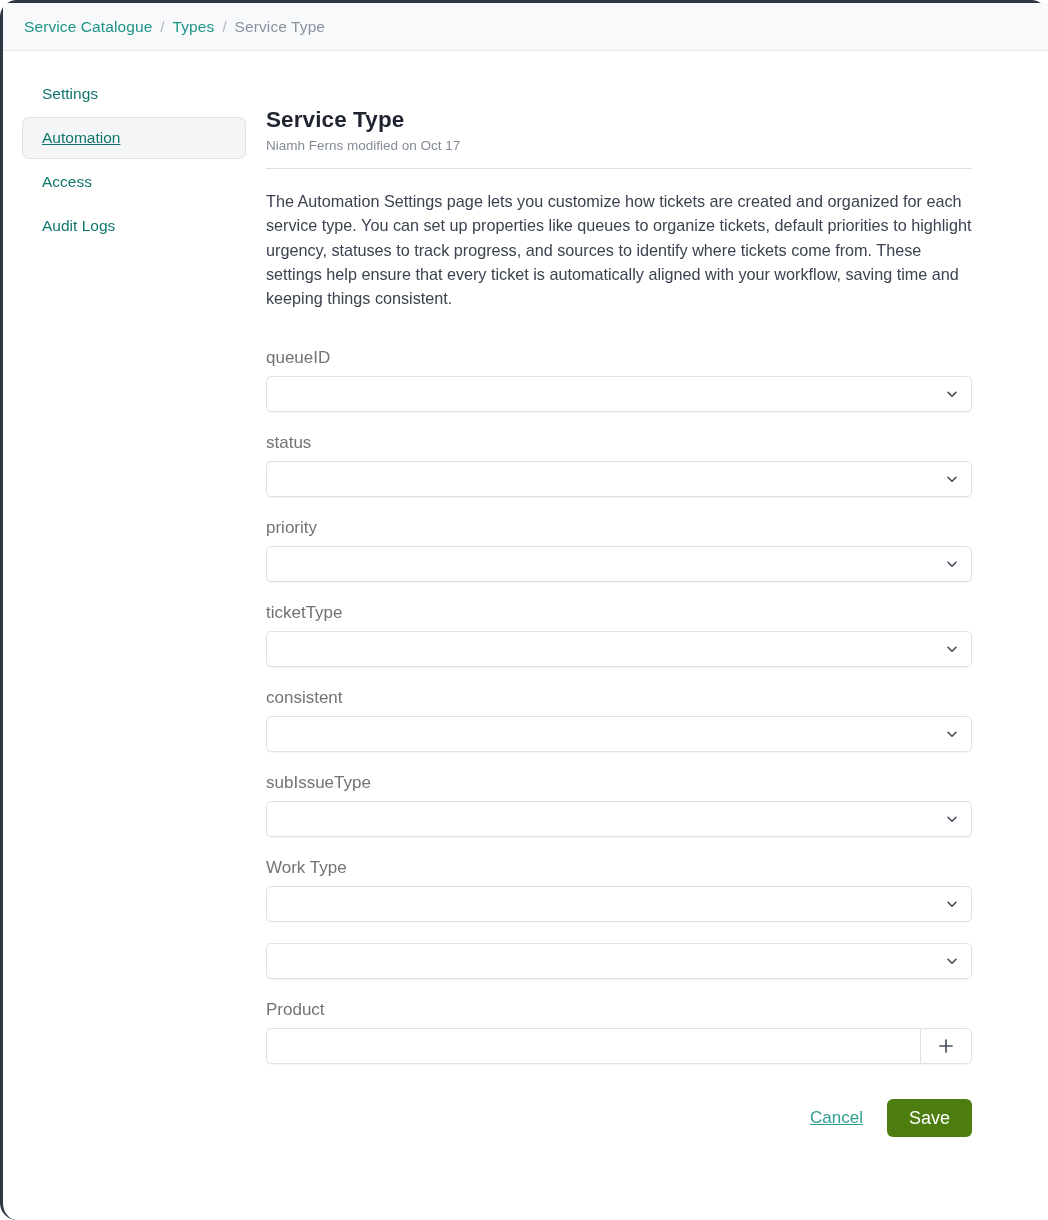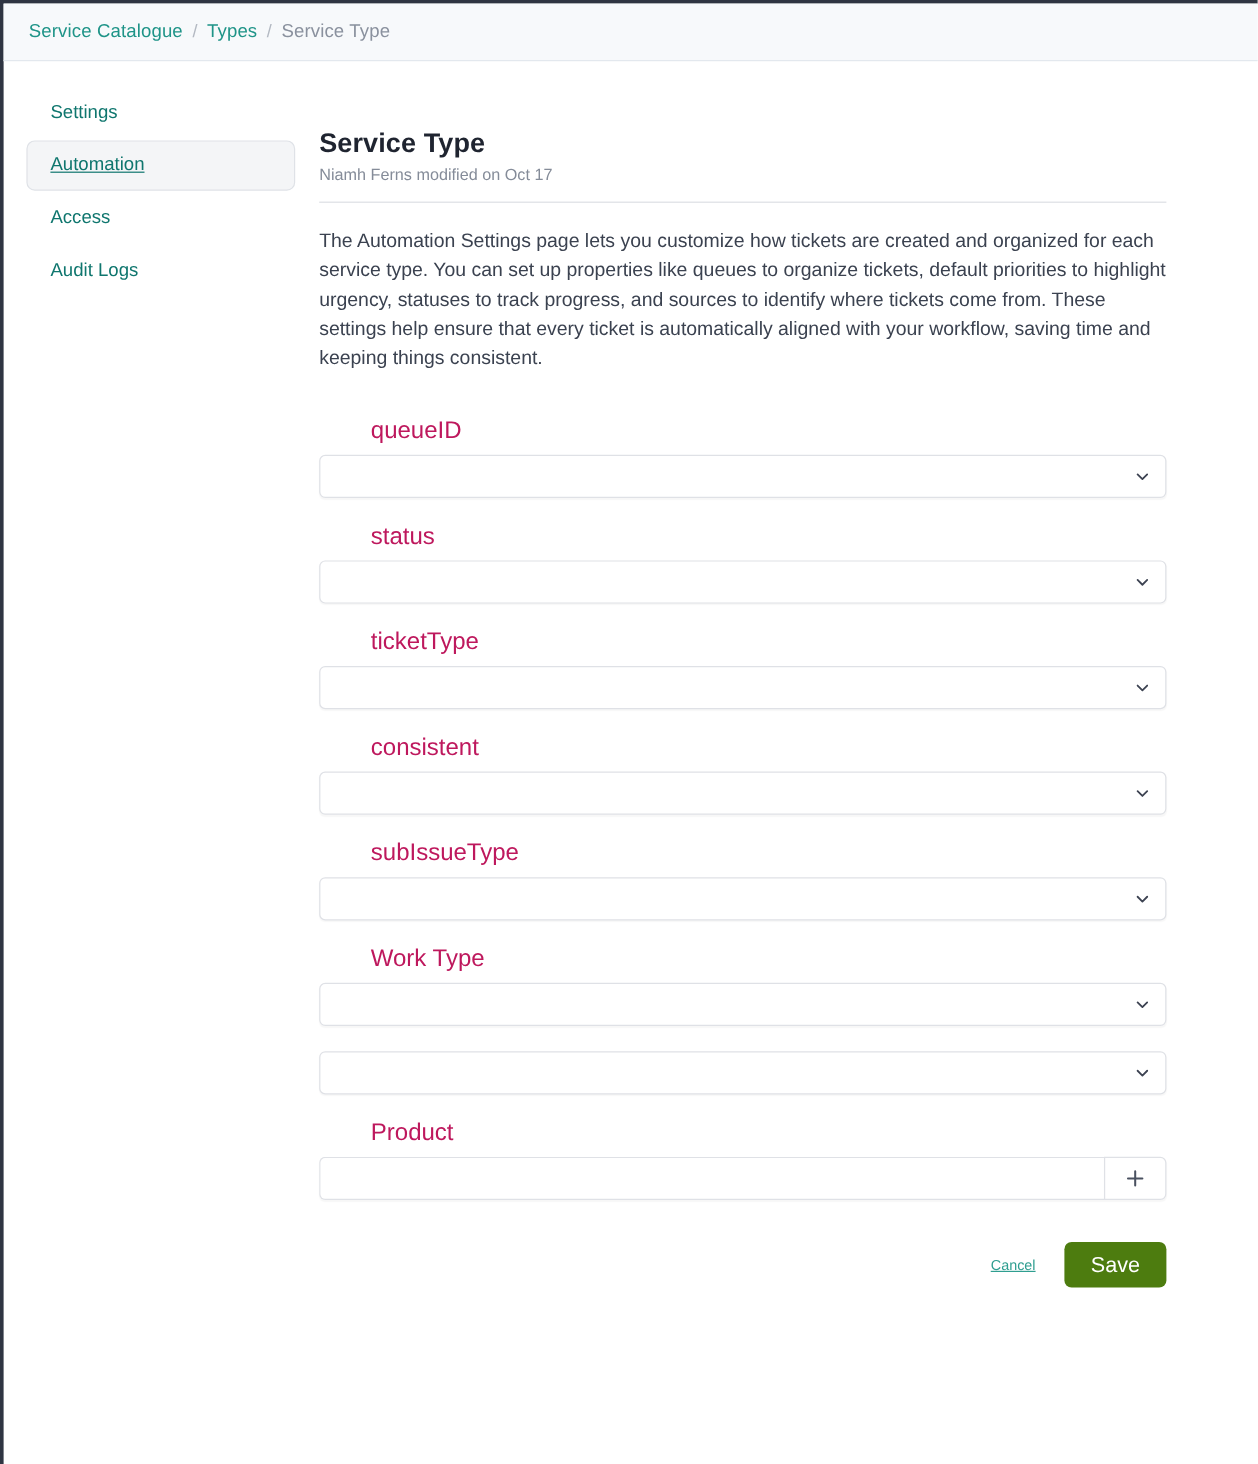--- a/index.html
+++ b/index.html
@@ -15,20 +15,21 @@
     color: #33394a;
     overflow: hidden;
   }
   .page {
     position: relative;
     width: 1048px;
     height: 1220px;
     background: #ffffff;
     border-top: 3px solid #2f3542;
     border-left: 3px solid #2f3542;
+    border-radius: 17px;
   }
   
   .breadcrumb-bar {
     height: 48px;
     background: #f7f9fb;
     border-bottom: 1px solid #e3e8ee;
     display: flex;
     align-items: center;
     padding-left: 21px;
   }
@@ -104,24 +105,23 @@
     line-height: 24.3px;
     color: #3b4250;
     margin: 0 0 38px 0;
   }
   
   .field {
     margin-bottom: 21px;
   }
   .field-label {
     display: block;
-    font-size: 20px;
-    color: #be185d;
+    font-size: 17px;
+    color: #737373;
     margin-bottom: 8px;
-    margin-left: 43px;
   }
   .select-box {
     position: relative;
     height: 36px;
     background: #ffffff;
     border: 1px solid #dfe1e6;
     border-radius: 5px;
     box-shadow: 0 1px 1px rgba(16,24,40,0.035);
     cursor: pointer;
   }
@@ -180,21 +180,21 @@
   .add-btn svg { display: block; }
   
   .actions {
     display: flex;
     align-items: center;
     justify-content: flex-end;
     gap: 22px;
     margin-top: 35px;
   }
   .cancel-link {
-    font-size: 12px;
+    font-size: 17px;
     color: #2f9e90;
     text-decoration: underline;
     cursor: pointer;
     padding: 6px 2px;
   }
   .save-btn {
     background: #4d7c0f;
     color: #ffffff;
     font-family: "Liberation Sans", sans-serif;
     font-size: 18px;
@@ -254,20 +254,31 @@
           <div class="select-box">
             <span class="select-value"></span>
             <span class="chevron">
               <svg viewBox="0 0 12 12" width="12" height="12">
                   <path d="M2 4.3 L6 8.3 L10 4.3" fill="none" stroke="#3d4352" stroke-width="1.5" stroke-linecap="round" stroke-linejoin="round"></path>
                 </svg>
             </span>
           </div>
         </div>
 
+        <div class="field">
+          <label class="field-label">priority</label>
+          <div class="select-box">
+            <span class="select-value"></span>
+            <span class="chevron">
+              <svg viewBox="0 0 12 12" width="12" height="12">
+                  <path d="M2 4.3 L6 8.3 L10 4.3" fill="none" stroke="#3d4352" stroke-width="1.5" stroke-linecap="round" stroke-linejoin="round"></path>
+                </svg>
+            </span>
+          </div>
+        </div>
 
         <div class="field">
           <label class="field-label">ticketType</label>
           <div class="select-box">
             <span class="select-value"></span>
             <span class="chevron">
               <svg viewBox="0 0 12 12" width="12" height="12">
                   <path d="M2 4.3 L6 8.3 L10 4.3" fill="none" stroke="#3d4352" stroke-width="1.5" stroke-linecap="round" stroke-linejoin="round"></path>
                 </svg>
             </span>

